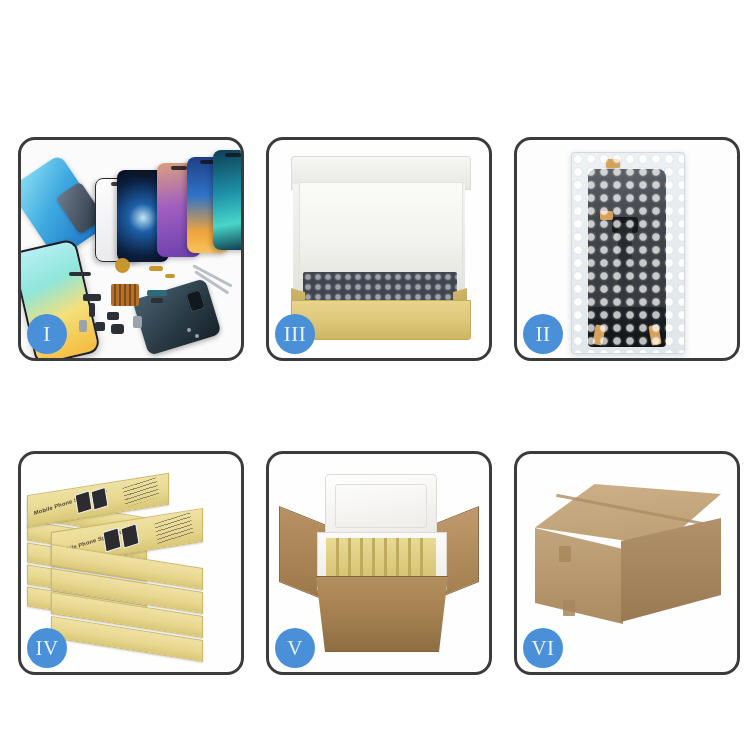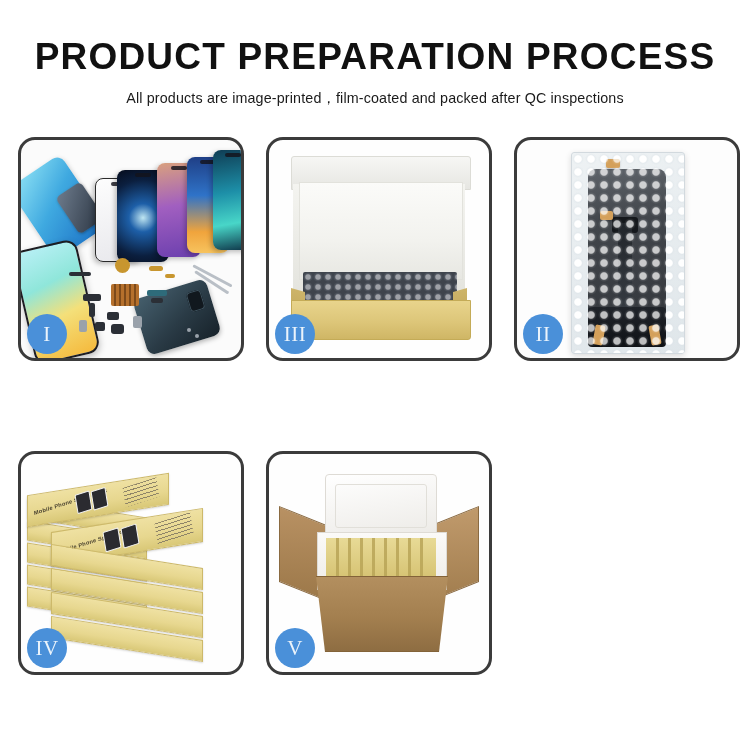--- a/index.html
+++ b/index.html
@@ -273,24 +273,20 @@
     background:linear-gradient(180deg,#b1916a,#997a53);
     clip-path:polygon(0 22%,100% 0,100% 74%,0 100%);
   }
   .c-tape{position:absolute;background:#a9875c;opacity:.85;border-radius:1px;}
 </style>
 </head>
 <body>
 
 <div class="page">
 
-  <div class="header">
-    <div class="title">PRODUCT PREPARATION PROCESS</div>
-    <div class="subtitle">All products are image-printed，film-coated and packed after QC inspections</div>
-  </div>
 
   <div class="grid">
 
     <div class="panel p1">
       <div class="scene">
         <div class="ph ph-a"></div>
         <div class="ph-a2"></div>
 
         <div class="fan">
           <div class="fp fp1">
@@ -417,15 +413,26 @@
             <i style="left:58px;"></i>
             <i style="left:70px;"></i>
           <i style="left:82px;"></i>
             <i style="left:94px;"></i>
         </div>
         <div class="v-body"></div>
       </div>
       <div class="badge">V</div>
     </div>
 
+    <div class="panel p6">
+      <div class="scene">
+        <div class="c-top"></div>
+        <div class="c-seam"></div>
+        <div class="c-front"></div>
+        <div class="c-right"></div>
+        <span class="c-tape" style="left:42px;top:92px;width:12px;height:16px;"></span>
+        <span class="c-tape" style="left:46px;top:146px;width:12px;height:16px;"></span>
+      </div>
+      <div class="badge">VI</div>
+    </div>
 
   </div>
 </div>
 
 </body></html>

